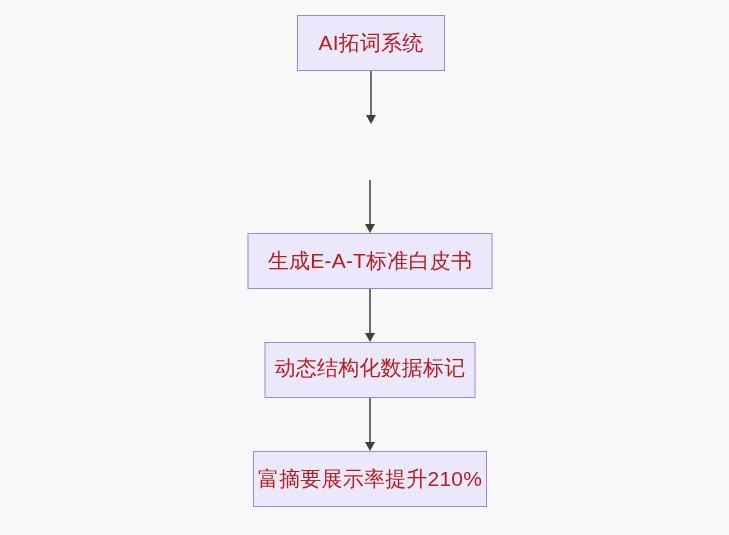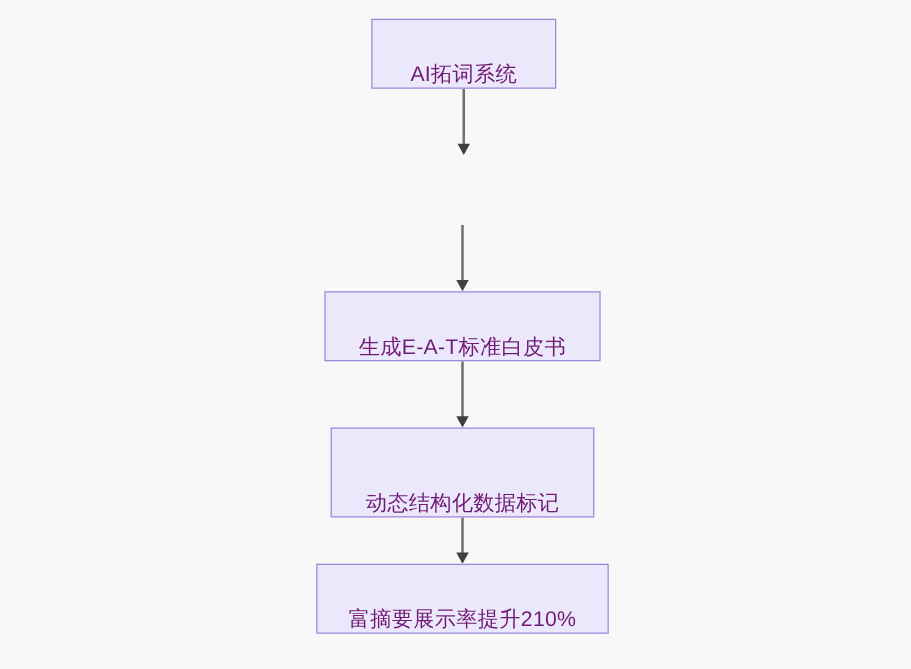--- a/index.html
+++ b/index.html
@@ -18,24 +18,24 @@
     width: 729px;
     height: 535px;
   }
   .node {
     position: absolute;
     box-sizing: border-box;
     background: #ebe8fb;
     border: 1.5px solid #a186d8;
     border-radius: 0;
     display: flex;
-    align-items: flex-end;
+    align-items: center;
     justify-content: center;
-    color: #701a75;
-    font-size: 17px;
+    color: #b91c1c;
+    font-size: 21px;
     line-height: 1.2;
     letter-spacing: 0.2px;
     white-space: nowrap;
     left: 50%;
     transform: translateX(-50%);
   }
   .node-label {
     display: block;
   }
   .edge {
@@ -82,23 +82,23 @@
     <div class="edge-head"></div>
   </div>
   <div class="edge" style="top: 398px; height: 53px; left: 370px;">
     <div class="edge-line" style="height: 46px;"></div>
     <div class="edge-head"></div>
   </div>
 
   <div class="node" style="width: 148px; height: 56px; top: 15px; left: 371px;">
     <span class="node-label">AI拓词系统</span>
   </div>
-  <div class="node" style="width: 221px; height: 56px; top: 233px; left: 370px;">
+  <div class="node" style="width: 245px; height: 56px; top: 233px; left: 370px;">
     <span class="node-label">生成E-A-T标准白皮书</span>
   </div>
-  <div class="node" style="width: 211px; height: 72px; top: 342px; left: 370px;">
+  <div class="node" style="width: 211px; height: 56px; top: 342px; left: 370px; font-family: Liberation Mono, monospace;">
     <span class="node-label">动态结构化数据标记</span>
   </div>
   <div class="node" style="width: 234px; height: 56px; top: 451px; left: 370px;">
     <span class="node-label">富摘要展示率提升210%</span>
   </div>
 
 </div>
 
 </body></html>

